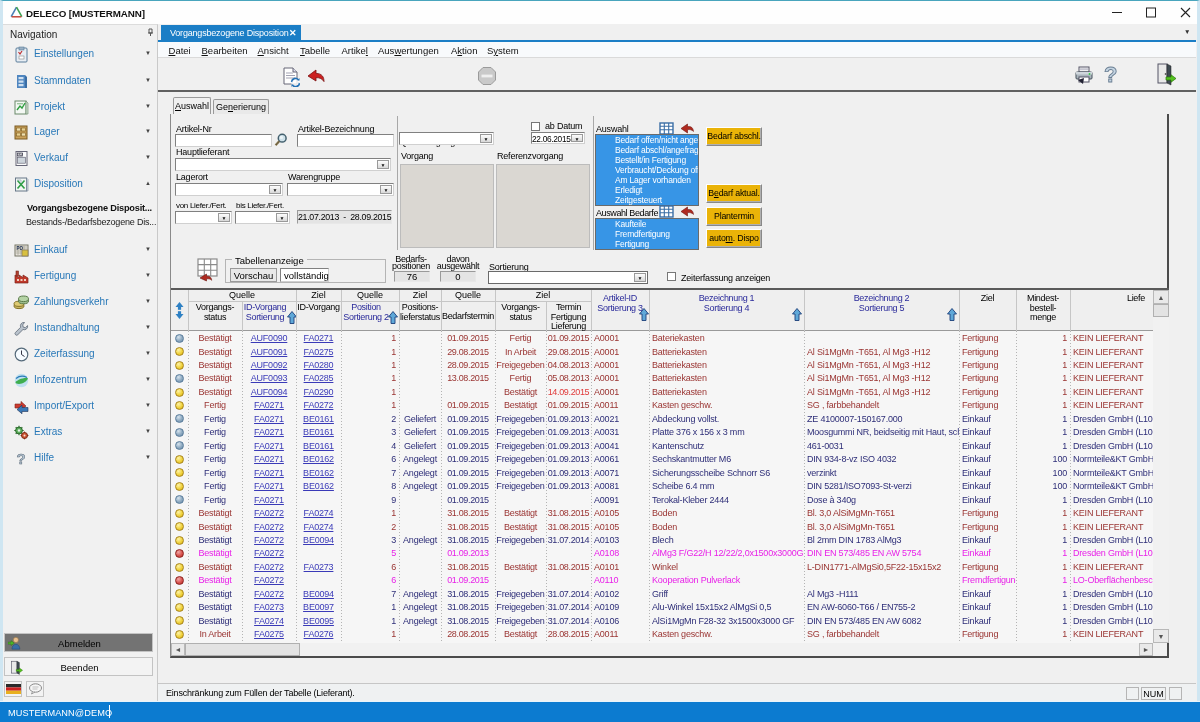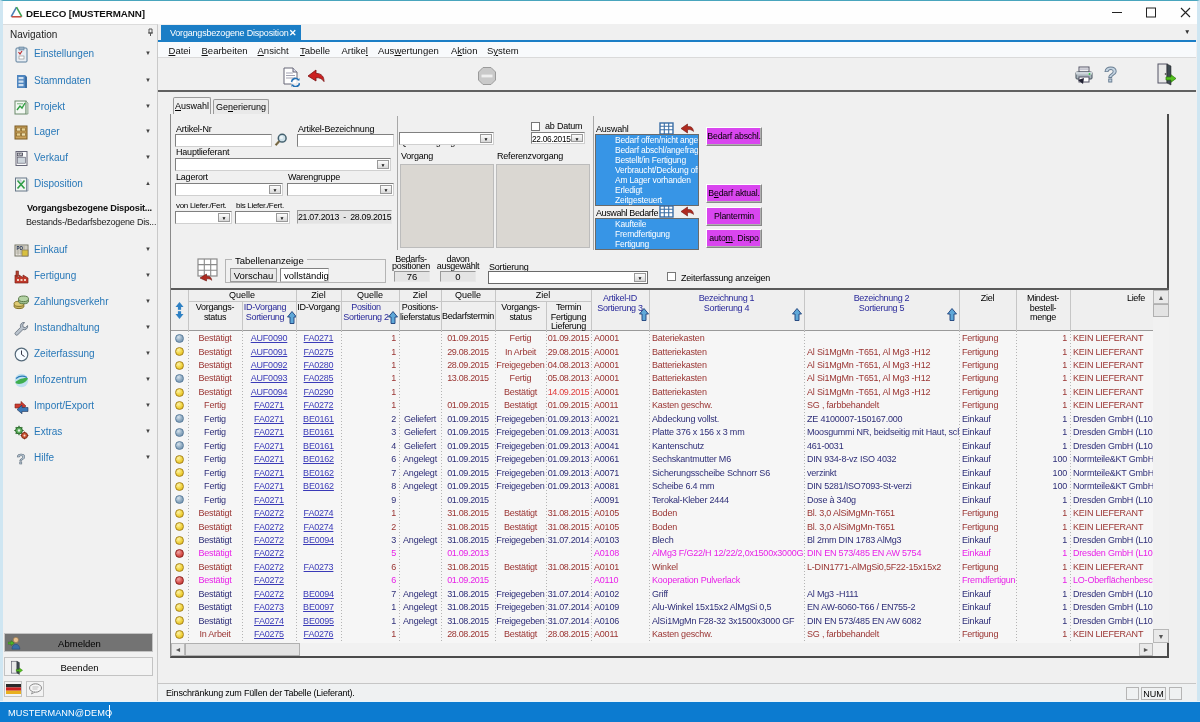--- a/index.html
+++ b/index.html
@@ -19,21 +19,21 @@
 .mi{position:absolute;top:3.5px;font-size:9.5px;color:#101010}
 .toolbar{position:absolute;left:0;top:34.5px;width:1038px;height:33px;background:#f0f0f0;border-bottom:2px solid #616161}
 .panel{position:absolute;left:12px;top:90px;width:999px;height:544px;background:#f0f0f0;border-left:1px solid #8a8a8a;border-right:2px solid #4b4b4b;border-bottom:2px solid #4b4b4b}
 .ptab{position:absolute;font-size:9.5px;text-align:center;background:#f0f0f0;border:1px solid #9a9a9a;border-bottom:none;border-radius:2px 2px 0 0}
 .in{position:absolute;background:#fff;border:1px solid #808080;border-right-color:#d0d0d0;border-bottom-color:#d0d0d0}
 .lbl{position:absolute;font-size:9px;letter-spacing:-.2px;color:#000;white-space:nowrap}
 .ddb{position:absolute;right:1px;top:1px;bottom:1px;width:12px;background:linear-gradient(#fdfdfd,#d8d8d8);border:1px solid #9a9a9a;font-size:5px;color:#111;text-align:center;line-height:9px}
 .gray{position:absolute;background:#dad7d2;border:1px solid #bcbcbc}
 .lb{position:absolute;background:#fff;border:1px solid #6a6a6a;overflow:hidden}
 .li{height:10.05px;background:#3795e6;color:#fff;font-size:8.5px;letter-spacing:-.2px;padding-left:19px;white-space:nowrap;line-height:10.2px;overflow:hidden}
-.btn{position:absolute;width:56px;height:19px;background:#d946ef;border:1px solid #888;border-top-color:#fff;border-left-color:#fff;box-shadow:inset -1px -1px 0 #b0b0b0;font-size:8.8px;text-align:center;line-height:17px;white-space:nowrap;overflow:hidden;letter-spacing:-.2px}
+.btn{position:absolute;width:56px;height:19px;background:#eab308;border:1px solid #888;border-top-color:#fff;border-left-color:#fff;box-shadow:inset -1px -1px 0 #b0b0b0;font-size:8.8px;text-align:center;line-height:17px;white-space:nowrap;overflow:hidden;letter-spacing:-.2px}
 .vsep{position:absolute;width:1px;background:#a8a8a8}
 .table{position:absolute;left:13px;top:264px;width:998px;height:369px}
 .thead{position:absolute;left:0;top:2px;width:982px;height:41px;background:#efefef;border-bottom:1px solid #9a9a9a}
 .ghc{position:absolute;top:0;height:11px;font-size:9px;text-align:center;line-height:11px}
 .hk{position:absolute;font-size:9px;text-align:center;line-height:9.6px;letter-spacing:-.3px}
 .hb{position:absolute;font-size:9px;text-align:center;line-height:9.6px;color:#2a2a9a;letter-spacing:-.3px}
 .hsep{position:absolute;width:1px;background:#c6c6c6}
 .tbody{position:absolute;left:0;top:43px;width:982px;height:311.5px;background:#f6f6f6;overflow:hidden}
 .dsep{position:absolute;top:0;bottom:0;width:1px;background-image:linear-gradient(#b4b4b4 1px,transparent 1px);background-size:1px 3px}
 .trow{position:absolute;left:0;width:982px;height:13.46px}

